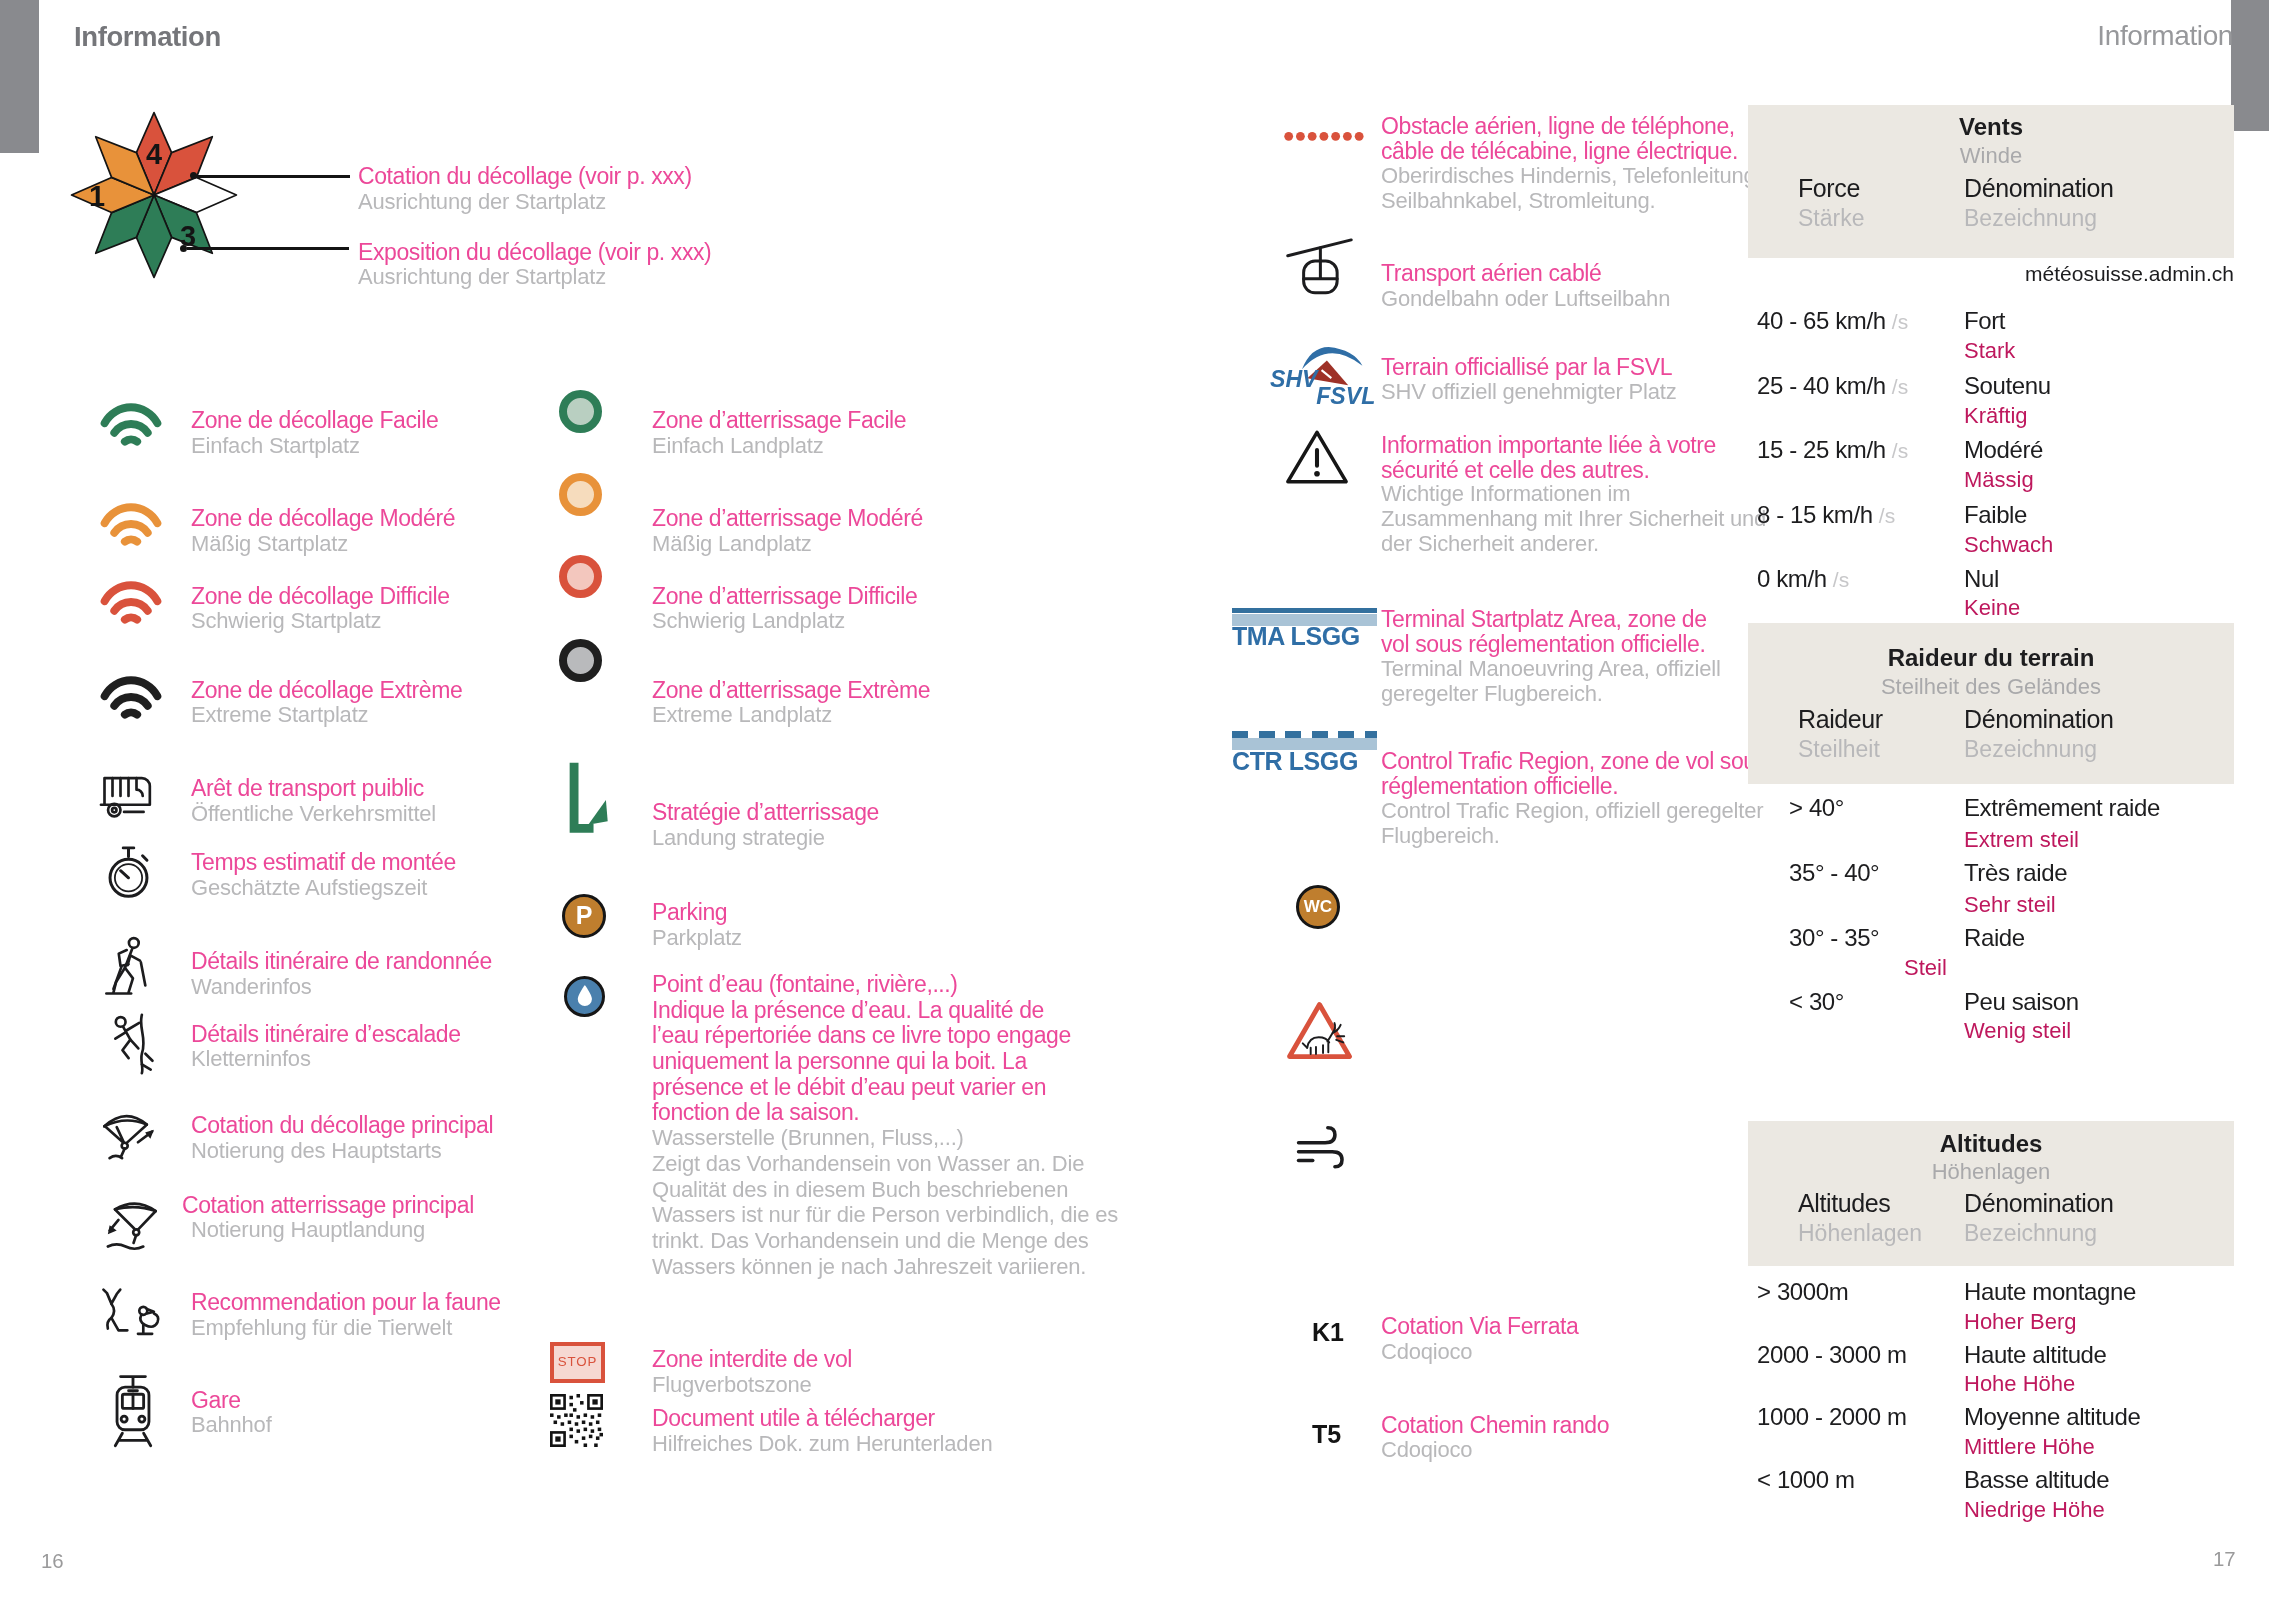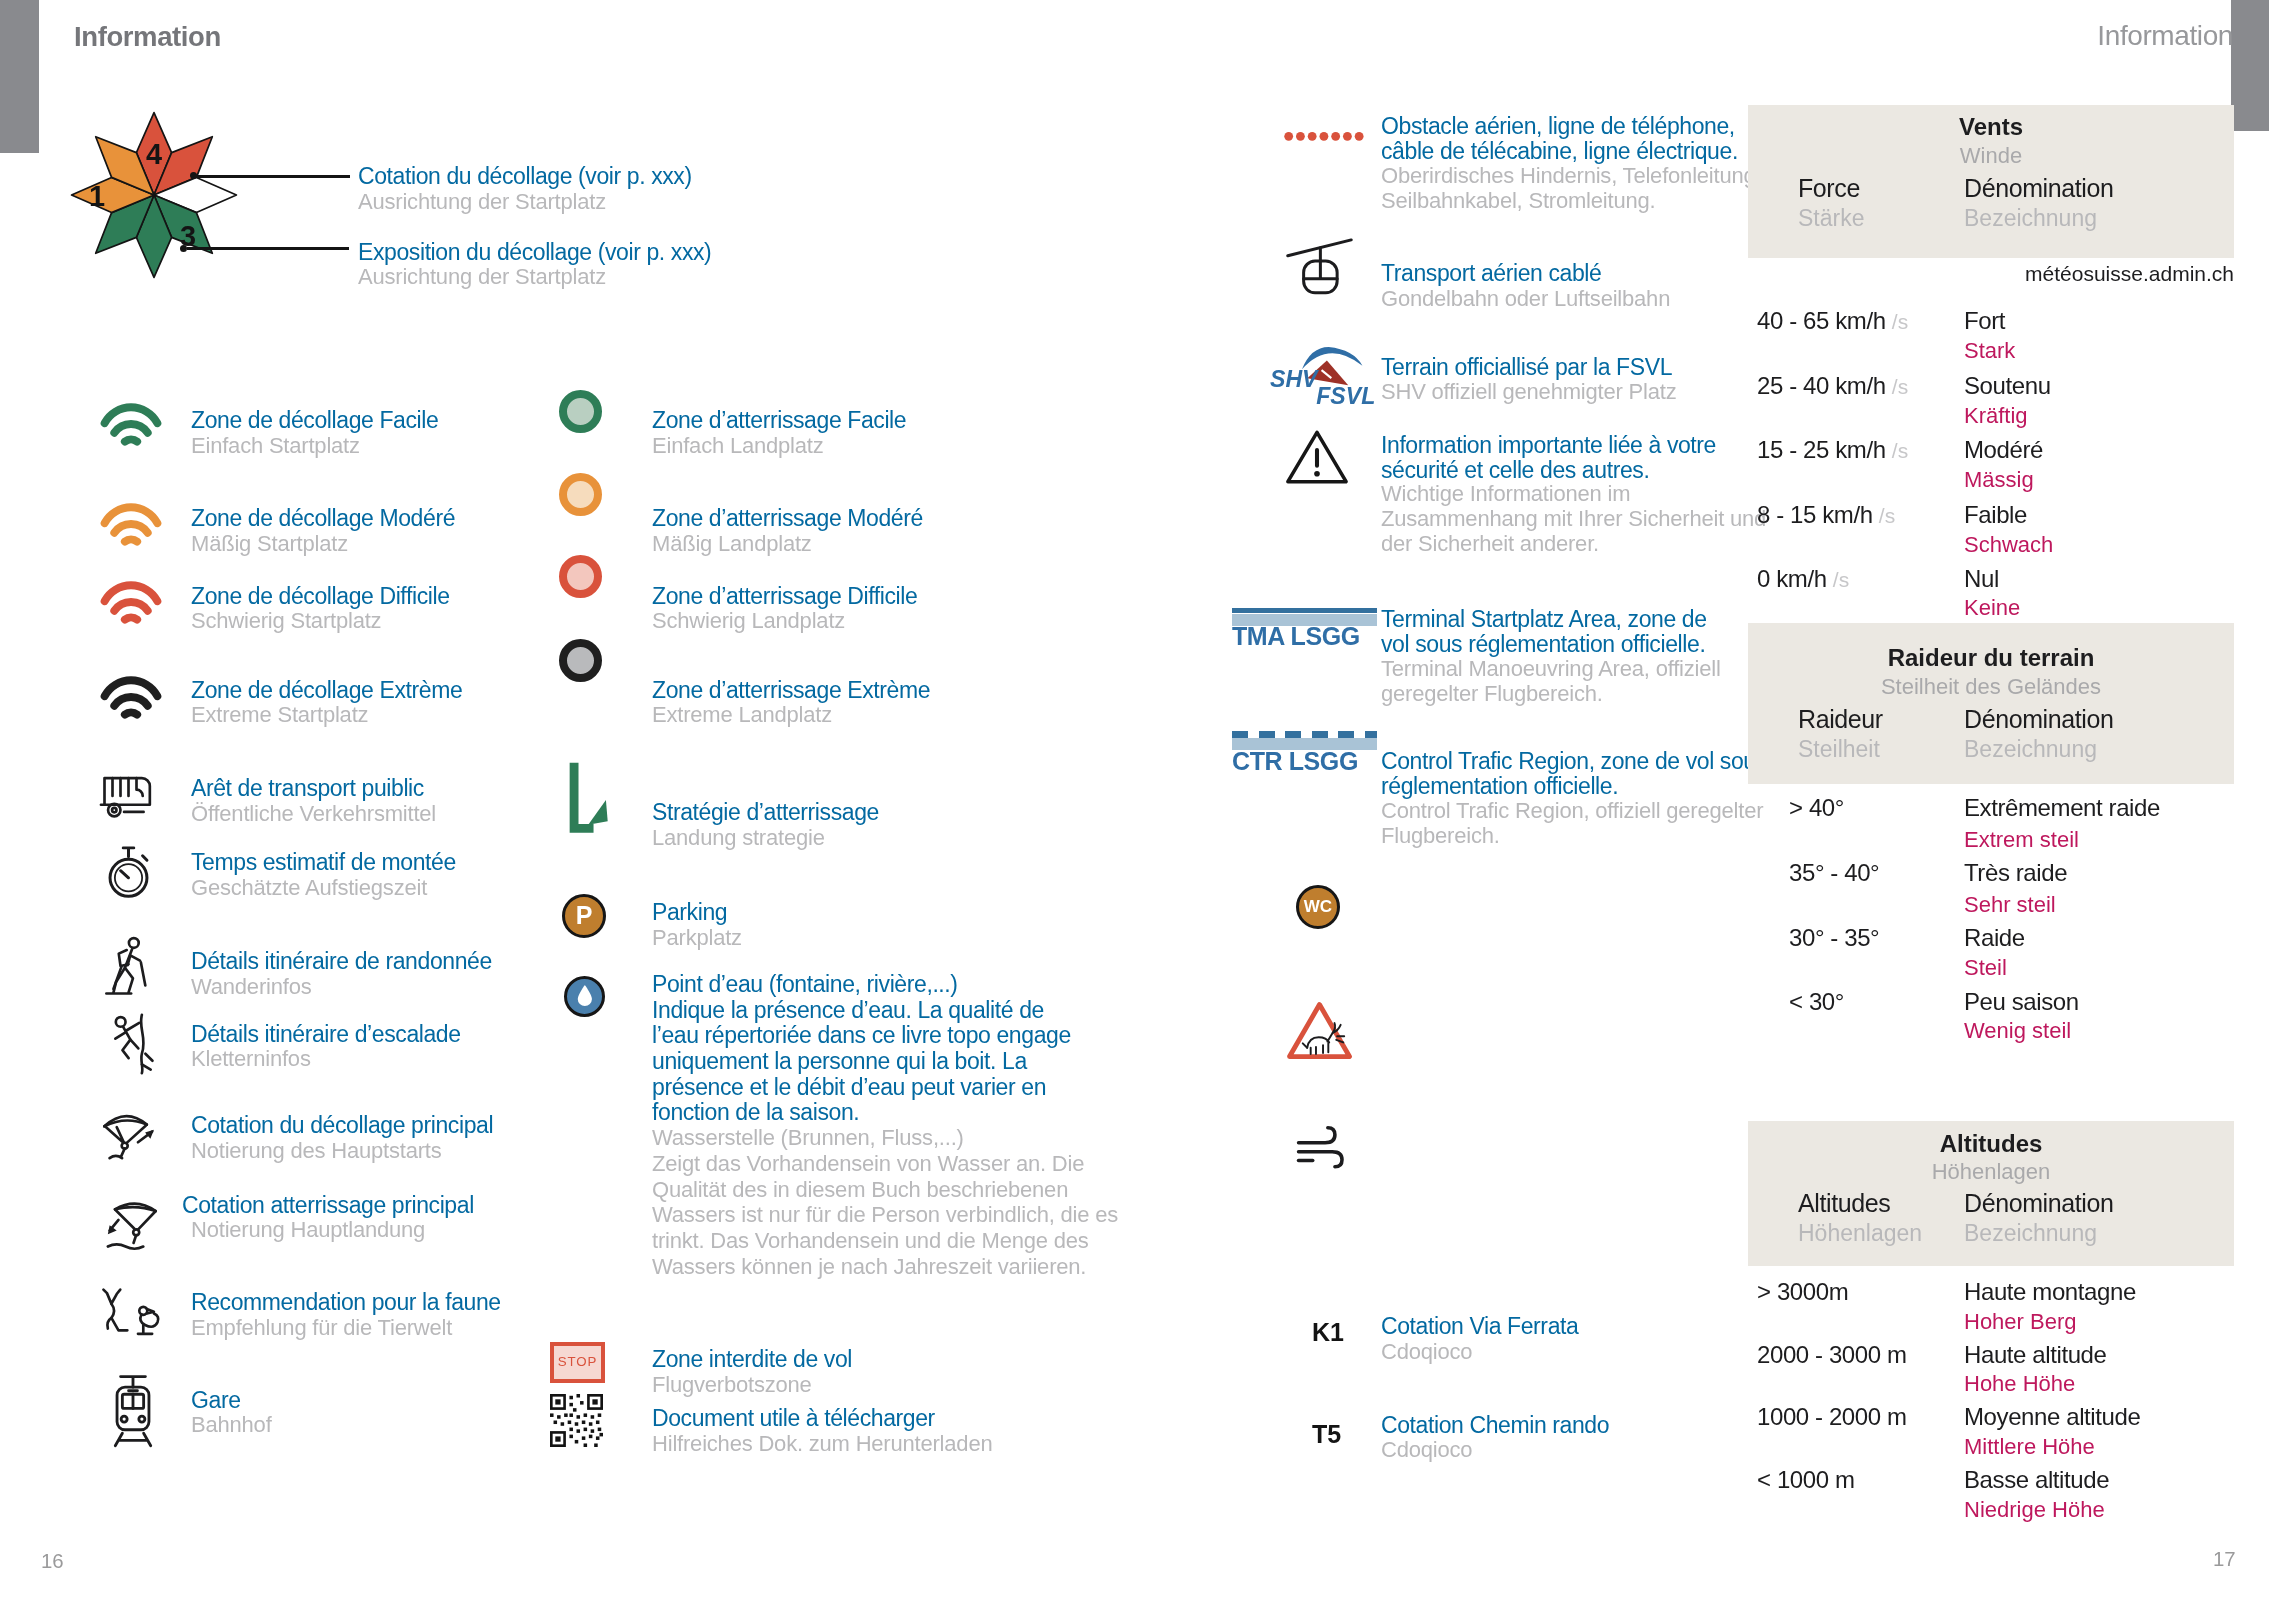--- a/index.html
+++ b/index.html
@@ -1,20 +1,20 @@
 <!DOCTYPE html>
 <html style="font-size:14px"><head>
 <meta charset="utf-8">
 <style>
   html,body{margin:0;padding:0;}
   body{width:2270px;height:1621px;position:relative;background:#ffffff;
        font-family:"Liberation Sans",sans-serif;overflow:hidden;}
   *{box-sizing:border-box;}
   .abs{position:absolute;}
-  .fr{position:absolute;font-size:23px;color:#0369a1;letter-spacing:-0.4px;white-space:nowrap;}
+  .fr{position:absolute;font-size:23px;color:#ec4899;letter-spacing:-0.4px;white-space:nowrap;}
   .de{position:absolute;font-size:22px;color:#b8b8ba;letter-spacing:-0.2px;white-space:nowrap;}
   .icon{position:absolute;}
   .ring{position:absolute;width:43px;height:43px;border-radius:50%;}
   .badge{position:absolute;border-radius:50%;border:3.5px solid #161616;color:#fff;
          font-weight:bold;text-align:center;}
   .bar{position:absolute;background:#898a8e;}
   .pagenum{position:absolute;font-size:20.4px;color:#9a9a9b;}
   .title-l{position:absolute;font-size:27.5px;font-weight:bold;color:#75767a;letter-spacing:-0.4px;}
   .title-r{position:absolute;font-size:28px;color:#97989b;letter-spacing:-0.4px;}
   .leadline{position:absolute;height:2.7px;background:#141414;}
@@ -456,21 +456,21 @@
 <div class="tval" style="left:1789px;top:794px">&gt; 40°</div>
 <div class="tfr" style="left:1964px;top:794px">Extrêmement raide</div>
 <div class="tde" style="left:1964px;top:827px">Extrem steil</div>
 
 <div class="tval" style="left:1789px;top:859px">35° - 40°</div>
 <div class="tfr" style="left:1964px;top:859px">Très raide</div>
 <div class="tde" style="left:1964px;top:892px">Sehr steil</div>
 
 <div class="tval" style="left:1789px;top:924px">30° - 35°</div>
 <div class="tfr" style="left:1964px;top:924px">Raide</div>
-<div class="tde" style="left:1964px;top:955px">Steil</div>
+<div class="tde" style="left:1904px;top:955px">Steil</div>
 
 <div class="tval" style="left:1789px;top:988px">&lt; 30°</div>
 <div class="tfr" style="left:1964px;top:988px">Peu saison</div>
 <div class="tde" style="left:1964px;top:1018px">Wenig steil</div>
 
 <div class="tbox" style="top:1121px;height:145px"></div>
 <div class="ttitle" style="top:1130px">Altitudes</div>
 <div class="tsub" style="top:1159px">Höhenlagen</div>
 <div class="tcol" style="left:1798px;top:1189px">Altitudes</div>
 <div class="tcol" style="left:1964px;top:1189px">Dénomination</div>

